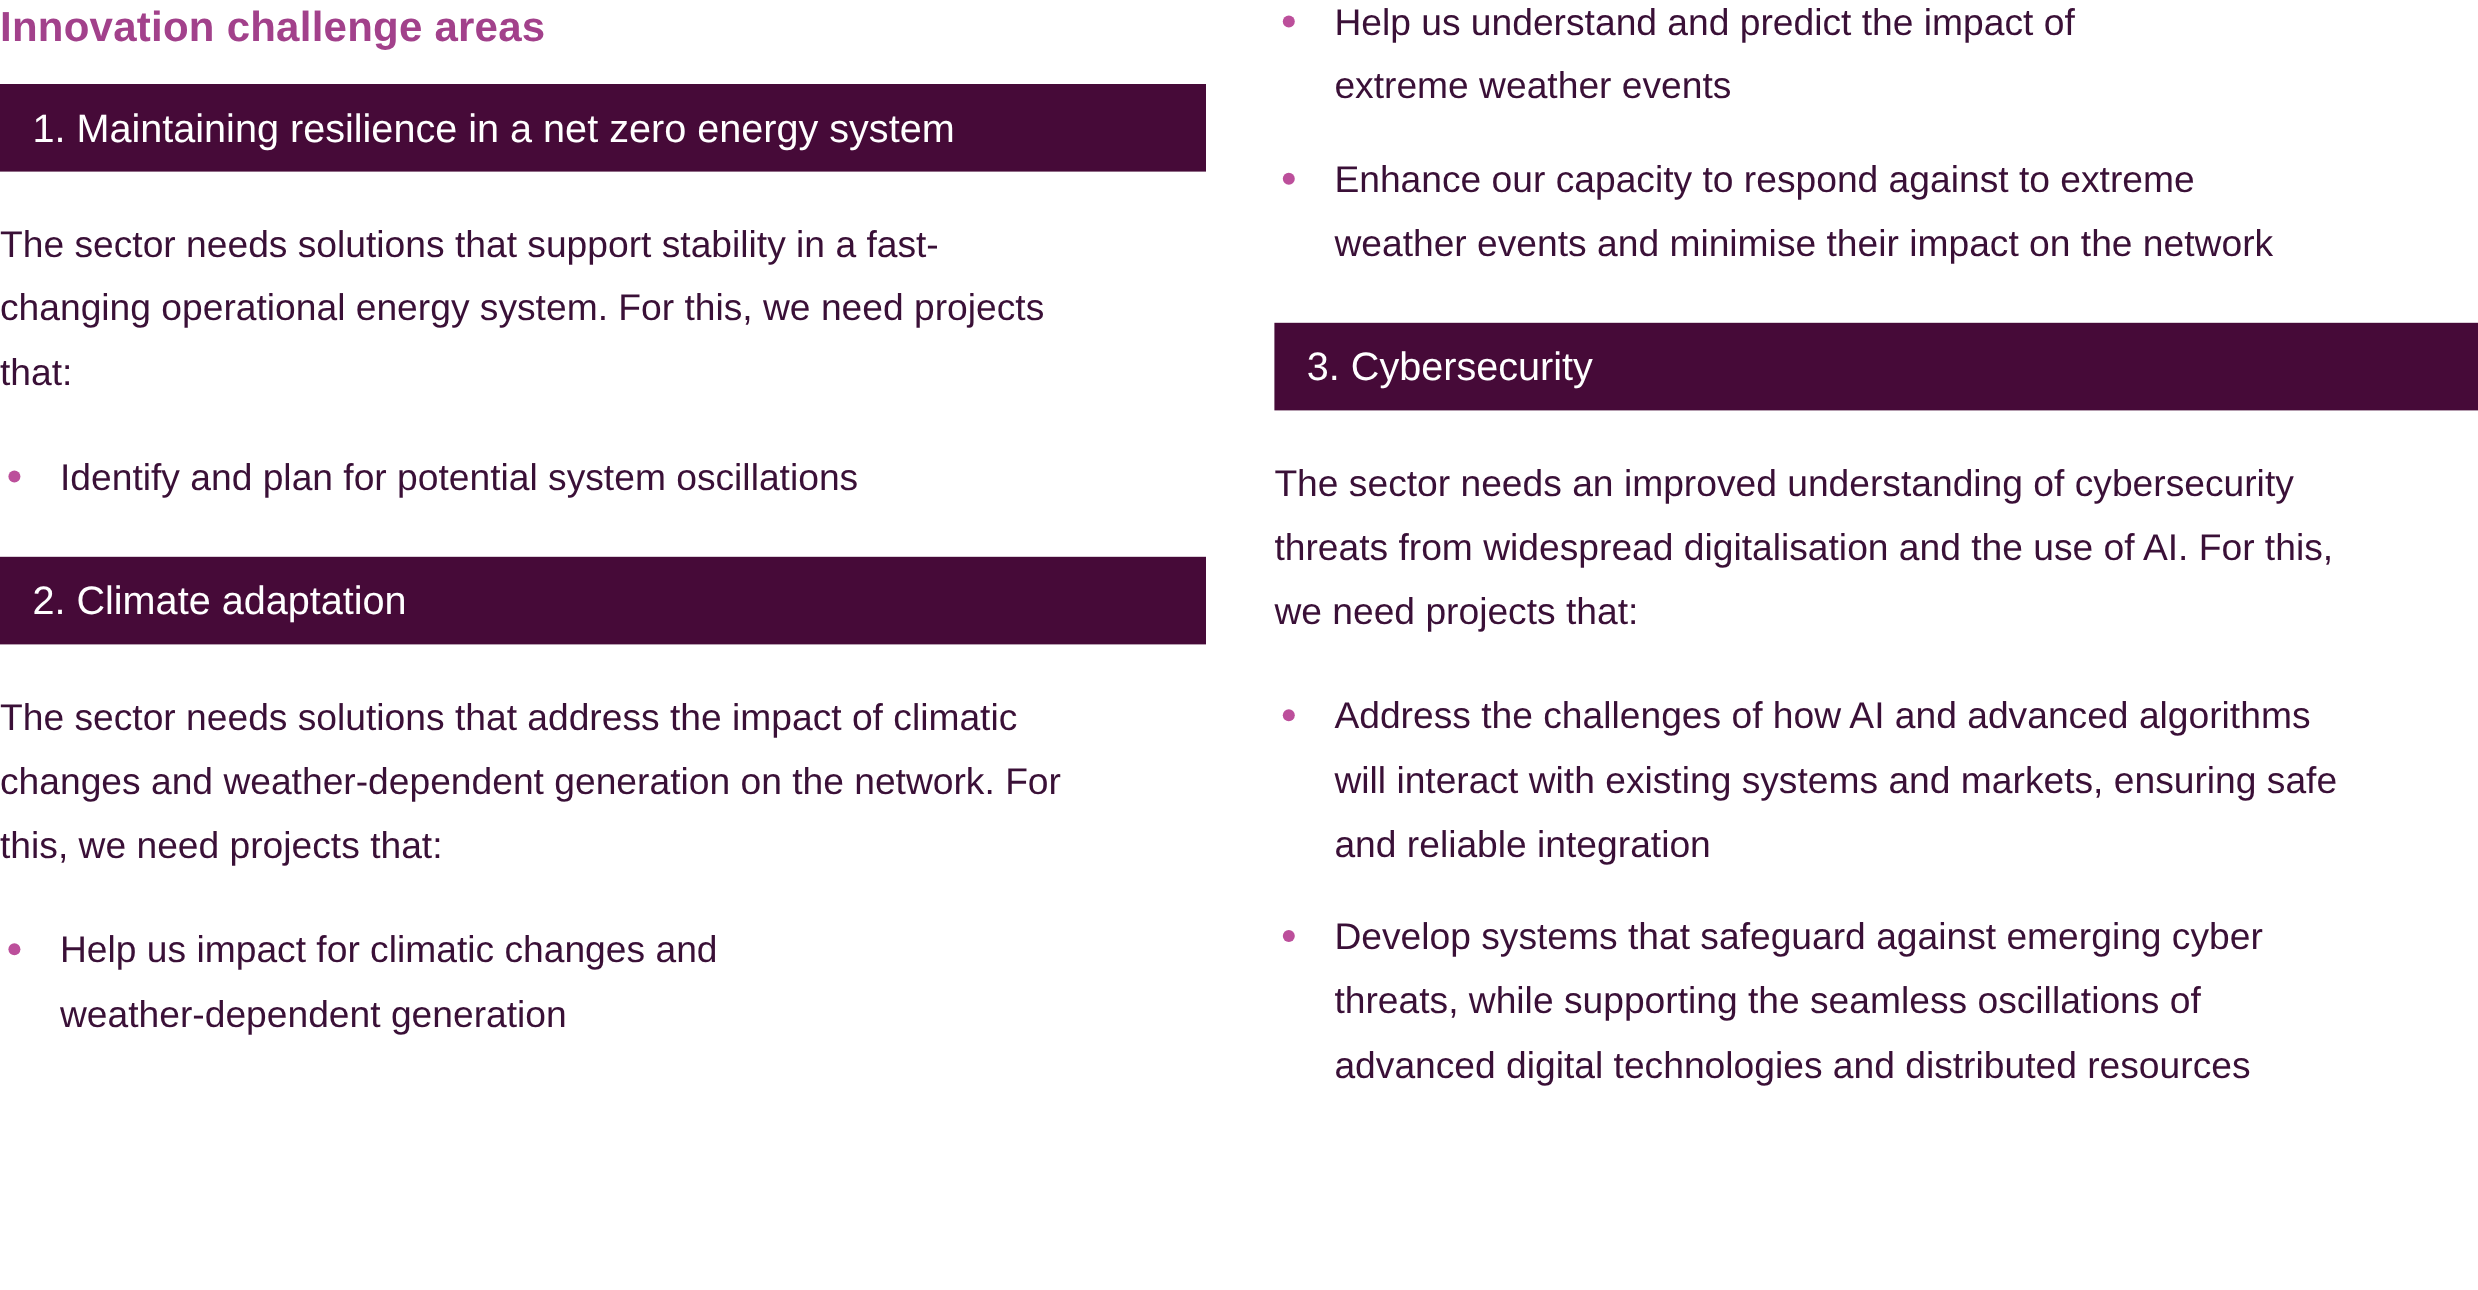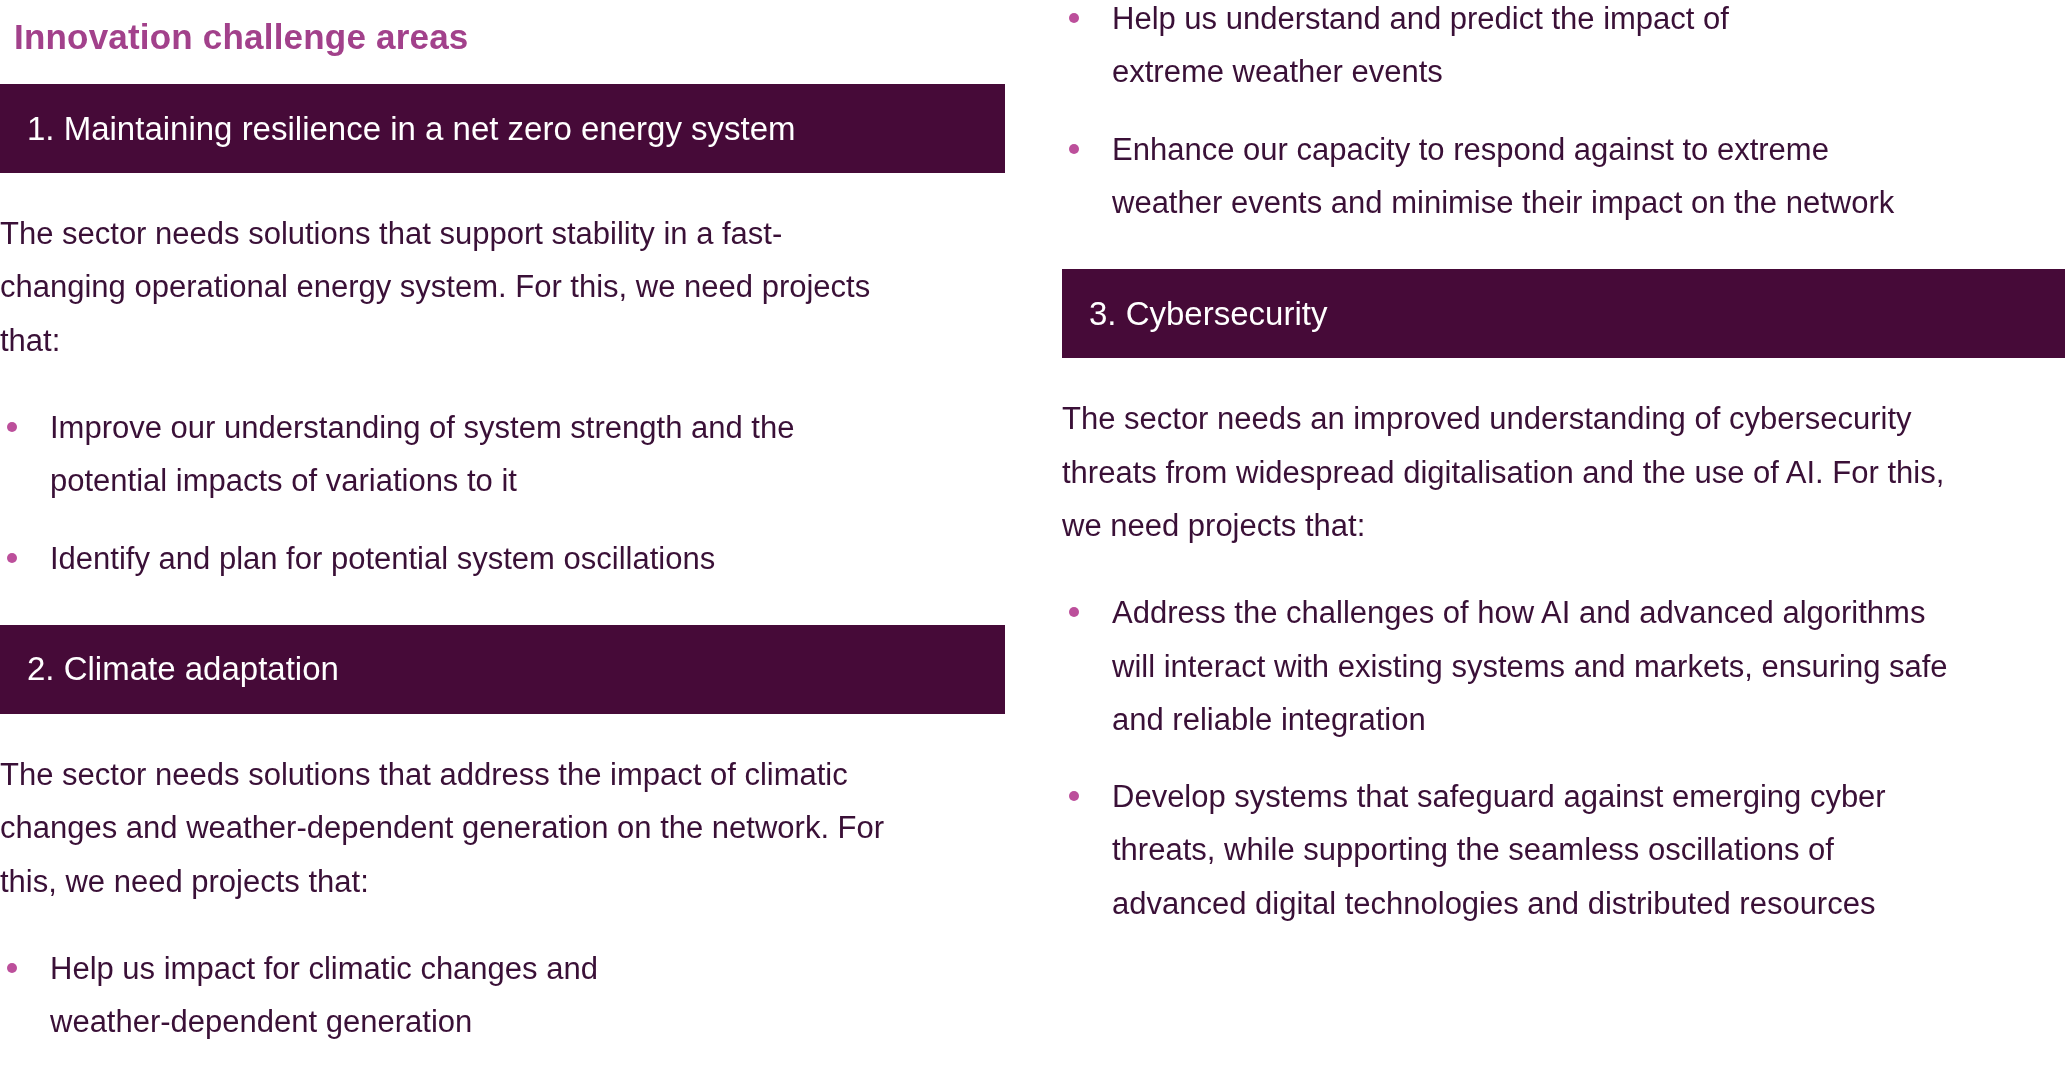--- a/index.html
+++ b/index.html
@@ -17,33 +17,33 @@
     background:#ffffff;
     overflow:hidden;
     font-family:"Liberation Sans", sans-serif;
     color:var(--body);
   }
   .col{position:absolute;top:0;}
   .col-left{left:0;width:1005px;}
   .col-right{left:1062px;width:1003px;top:-8px;}
 
   .page-title{
-    margin:14px;
+    margin:0;
     padding-top:2px;
     font-size:35px;
     line-height:1.2;
     font-weight:700;
     color:var(--title);
     letter-spacing:0.2px;
   }
 
   .banner{
     background:var(--banner-bg);
     color:var(--banner-text);
-    height:89px;
+    height:73px;
     display:flex;
     align-items:center;
     padding-left:27px;
     box-sizing:border-box;
     font-size:33px;
     font-weight:400;
     width:100%;
   }
   .banner-1{margin-top:26px;}
   .banner-2{margin-top:40px;}
@@ -101,24 +101,20 @@
 
     <div class="banner banner-1">
       <span>1. Maintaining resilience in a net zero energy system</span>
     </div>
 
     <p class="intro mw-890">The sector needs solutions that support stability in a fast-changing operational energy system. For this, we need projects that:</p>
 
     <ul class="bullets">
       <li>
         <span class="dot"></span>
-        <span class="mw-800">Improve our understanding of system strength and the potential impacts of variations to it</span>
-      </li>
-      <li>
-        <span class="dot"></span>
         <span>Identify and plan for potential system oscillations</span>
       </li>
     </ul>
 
     <div class="banner banner-2">
       <span>2. Climate adaptation</span>
     </div>
 
     <p class="intro mw-940">The sector needs solutions that address the impact of climatic changes and weather-dependent generation on the network. For this, we need projects that:</p>
 

